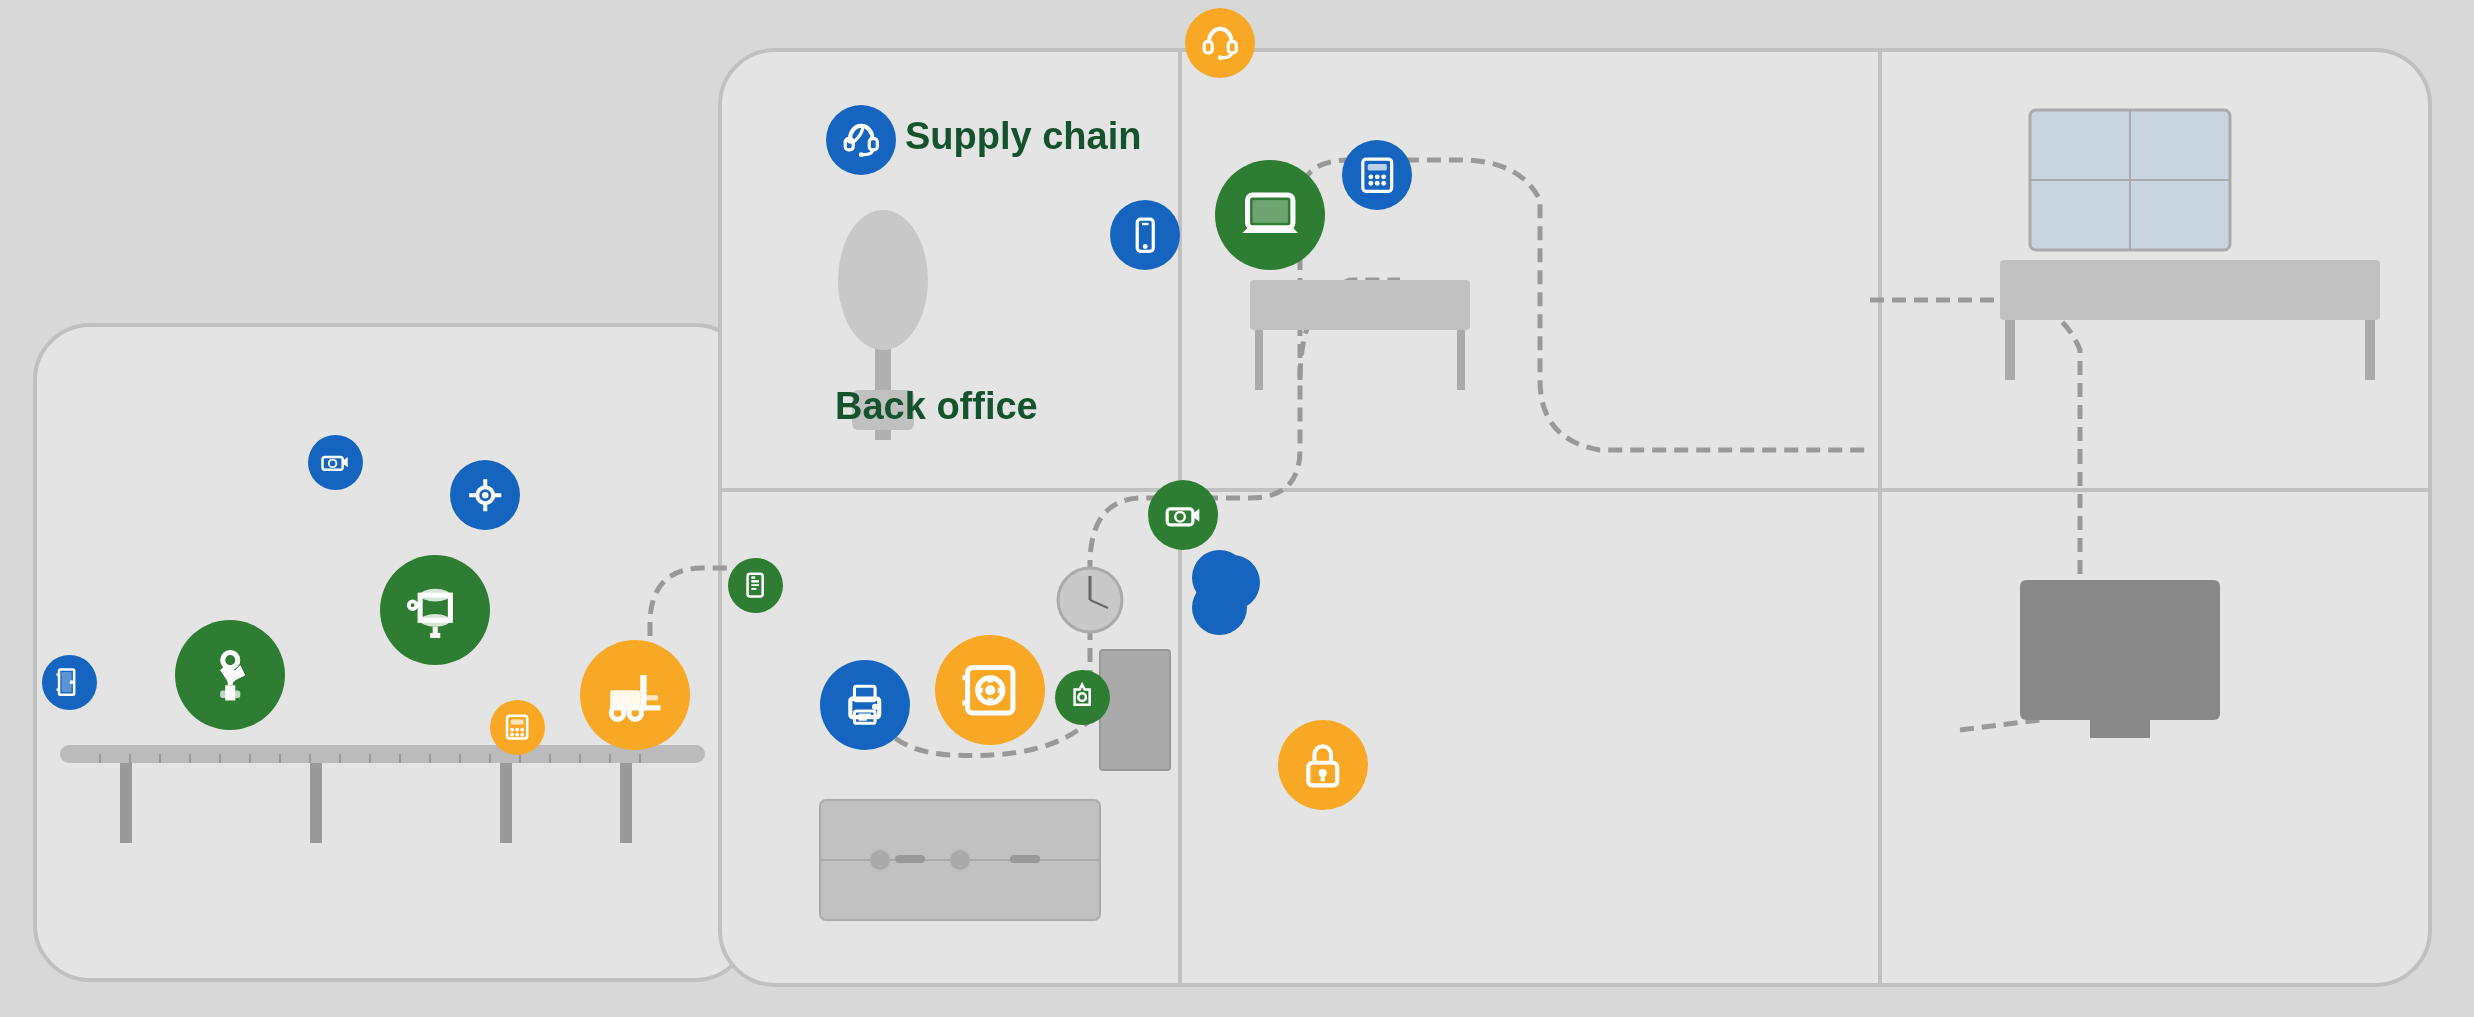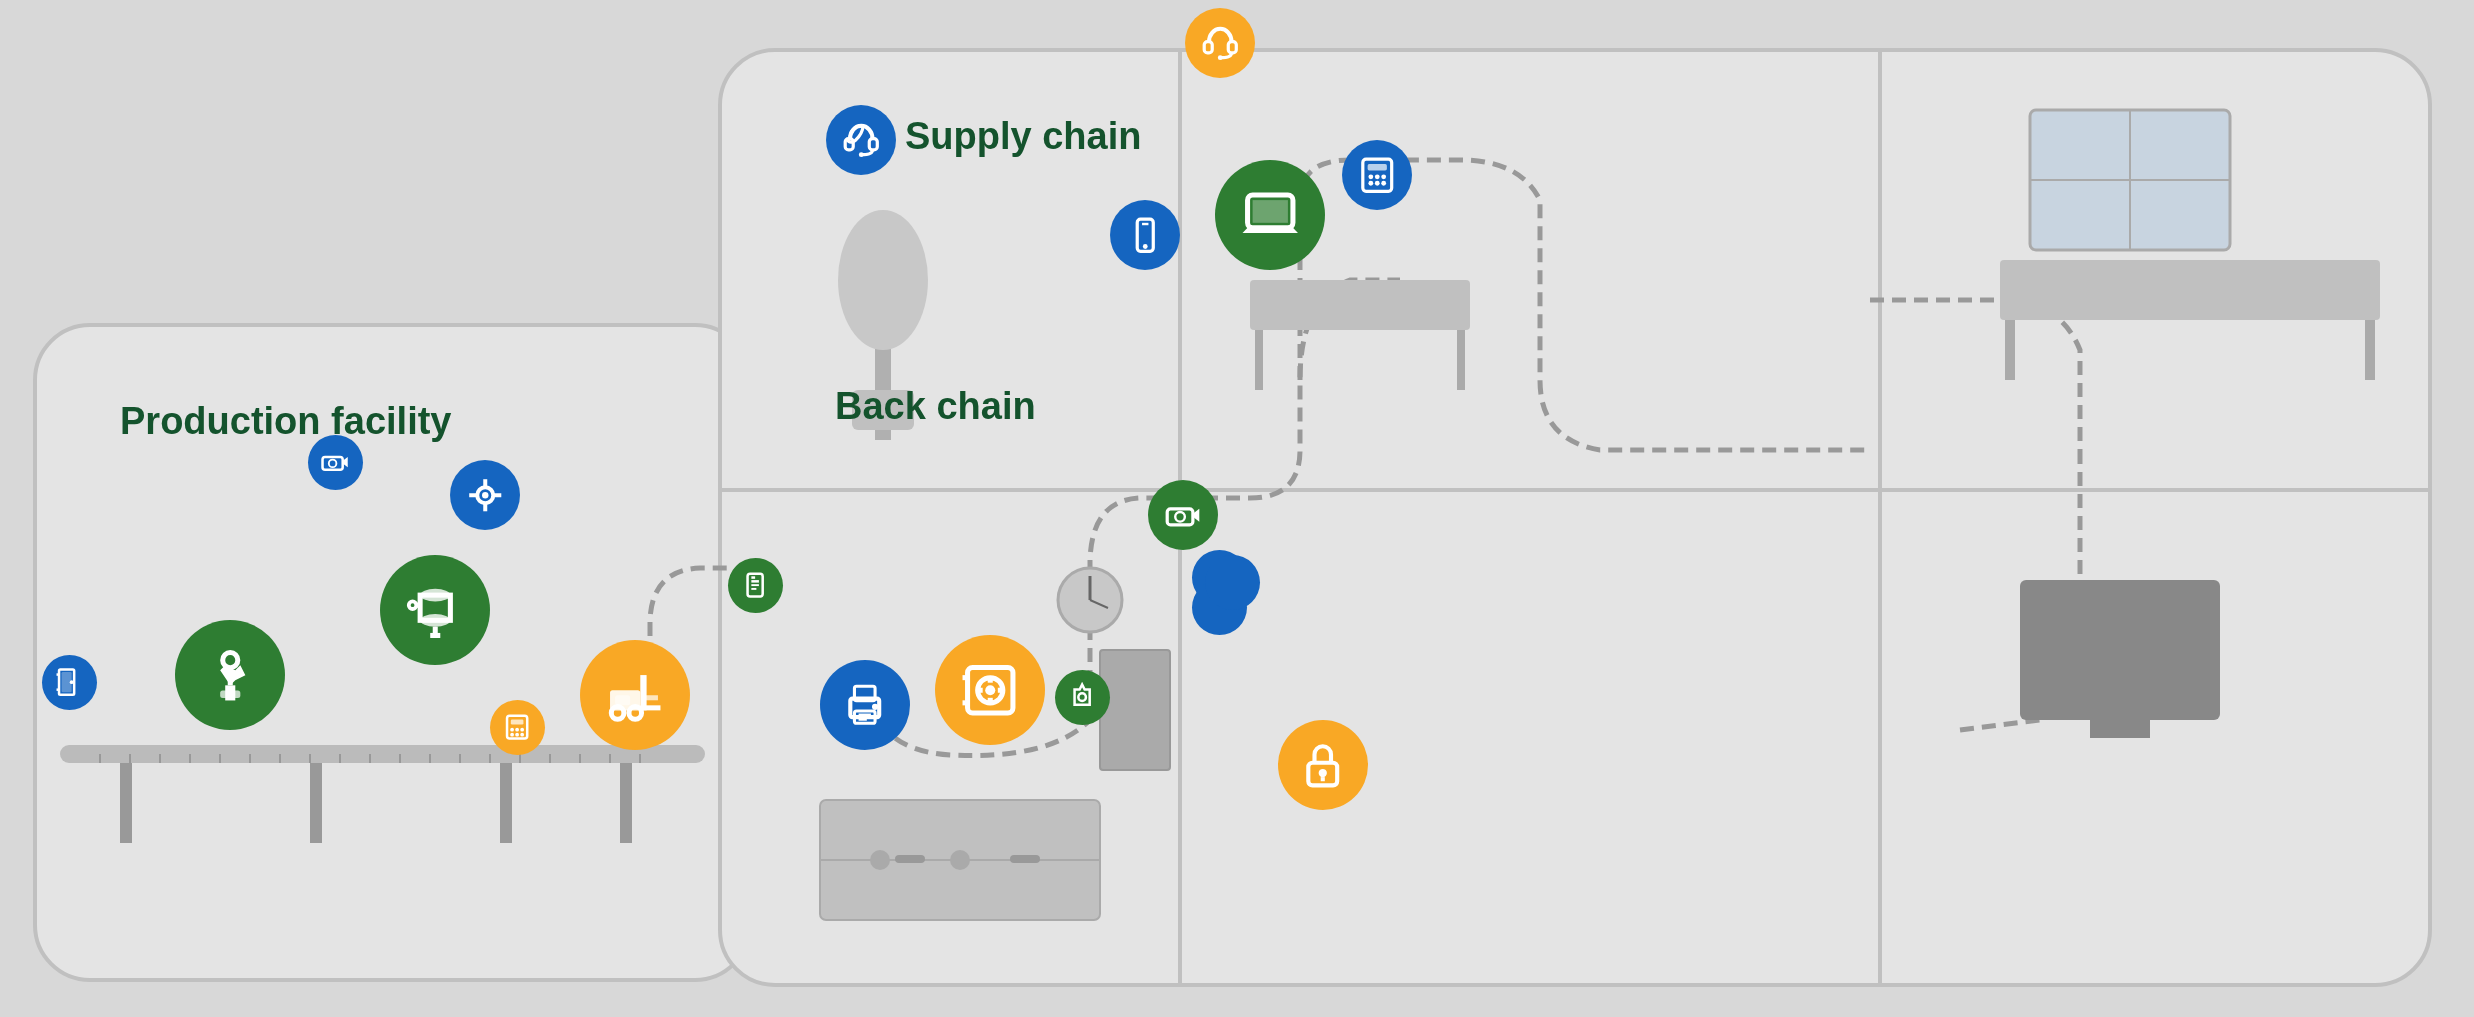--- a/index.html
+++ b/index.html
@@ -146,22 +146,21 @@
     <rect x="2030" y="110" width="200" height="140" rx="6" fill="#c8d4e0" stroke="#aaa" stroke-width="3"></rect>
     <line x1="2130" y1="110" x2="2130" y2="250" stroke="#aaa" stroke-width="2"></line>
     <line x1="2030" y1="180" x2="2230" y2="180" stroke="#aaa" stroke-width="2"></line>
 
     <rect x="2000" y="260" width="380" height="60" rx="4" fill="#c0c0c0"></rect>
     <rect x="2005" y="320" width="10" height="60" fill="#aaa"></rect>
     <rect x="2365" y="320" width="10" height="60" fill="#aaa"></rect>
 
   </svg>
 
-  <div class="area-label" style="left: 120px; top: 400px;">Production facility</div>
-  <div class="area-label" style="left: 835px; top: 385px;">Back chain</div>
+  <div class="area-label" style="left: 835px; top: 385px;">Back office</div>
   <div class="area-label" style="left: 905px; top: 115px;">Supply chain</div>
 
   <div class="icon-circle blue size-sm" style="left: 42px; top: 655px;">
     <svg viewBox="0 0 24 24" xmlns="http://www.w3.org/2000/svg">
       <rect x="4" y="2" width="12" height="20" rx="1" fill="none" stroke="white" stroke-width="2"></rect>
       <rect x="6" y="4" width="8" height="16" rx="1" fill="white" opacity="0.3"></rect>
       <circle cx="14" cy="12" r="1.5" fill="white"></circle>
       <line x1="2" y1="6" x2="4" y2="6" stroke="white" stroke-width="2"></line>
       <line x1="2" y1="18" x2="4" y2="18" stroke="white" stroke-width="2"></line>
     </svg>

